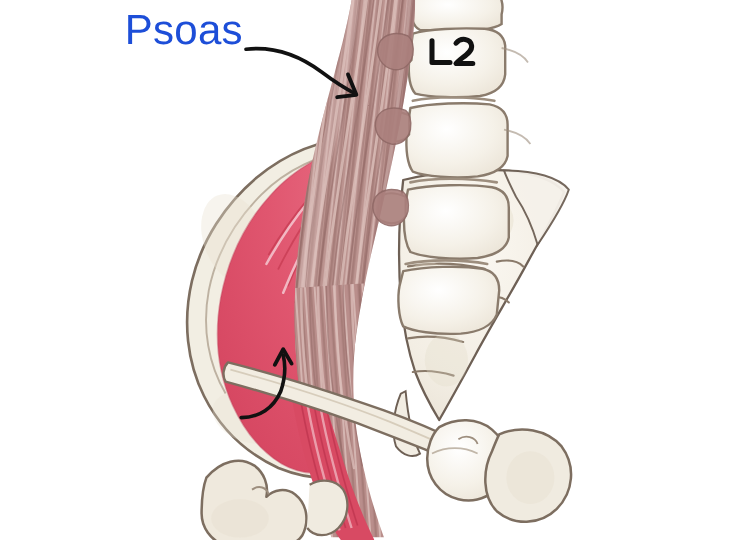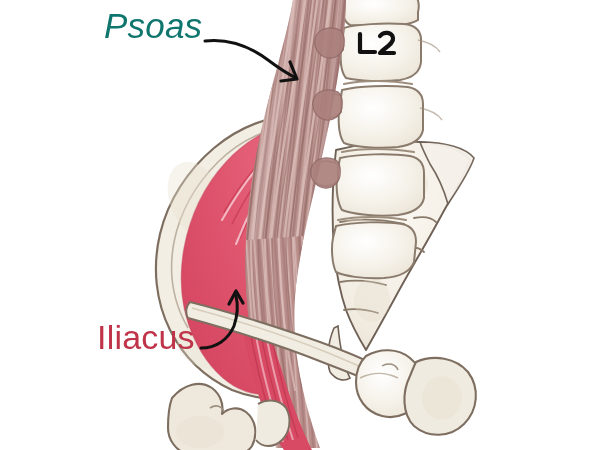--- a/index.html
+++ b/index.html
@@ -31,22 +31,21 @@
     white-space: nowrap;
     font-family: "Liberation Sans", sans-serif;
     font-weight: 400;
     letter-spacing: 0.2px;
     user-select: none;
   }
   #label-psoas {
     left: 104px;
     top: 6px;
     font-size: 35px;
-    color: #0f766e;
-    font-style: italic;
+    color: #1d4ed8;
   }
   #label-iliacus {
     left: 97px;
     top: 318px;
     font-size: 34px;
     color: #C0344A;
   }
 </style>
 </head>
 <body>
@@ -358,15 +357,14 @@
 
     <g>
       <path d="M201,348 C216,348 228,340 234,326 C238,314 238,304 236,296" fill="none" stroke="#111111" stroke-width="3" stroke-linecap="round"></path>
       <path d="M229,304 L236,291 L243,303" fill="none" stroke="#111111" stroke-width="3.2" stroke-linecap="round" stroke-linejoin="round"></path>
     </g>
 
   </svg>
 
   <div class="label-text" id="label-psoas">Psoas</div>
 
-  <div class="label-text" id="label-iliacus">Iliacus</div>
 
 </div>
 
 </body></html>

